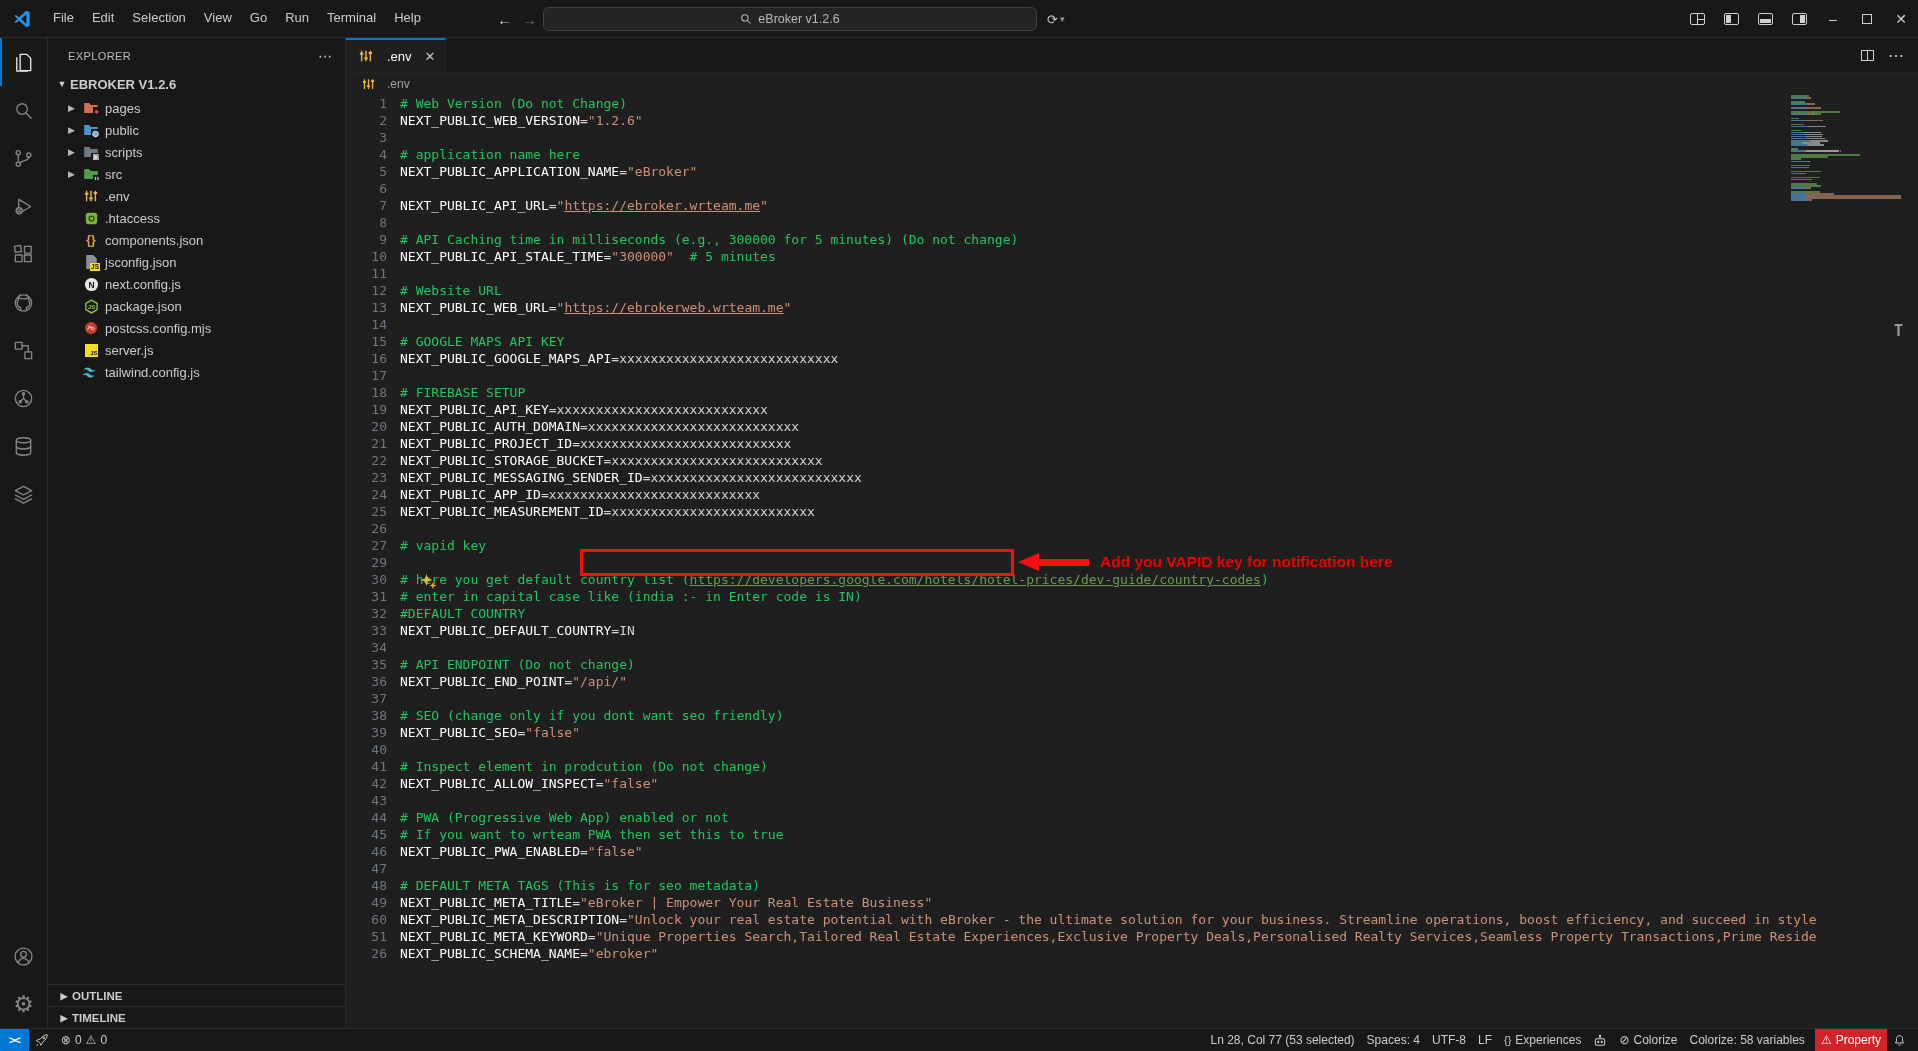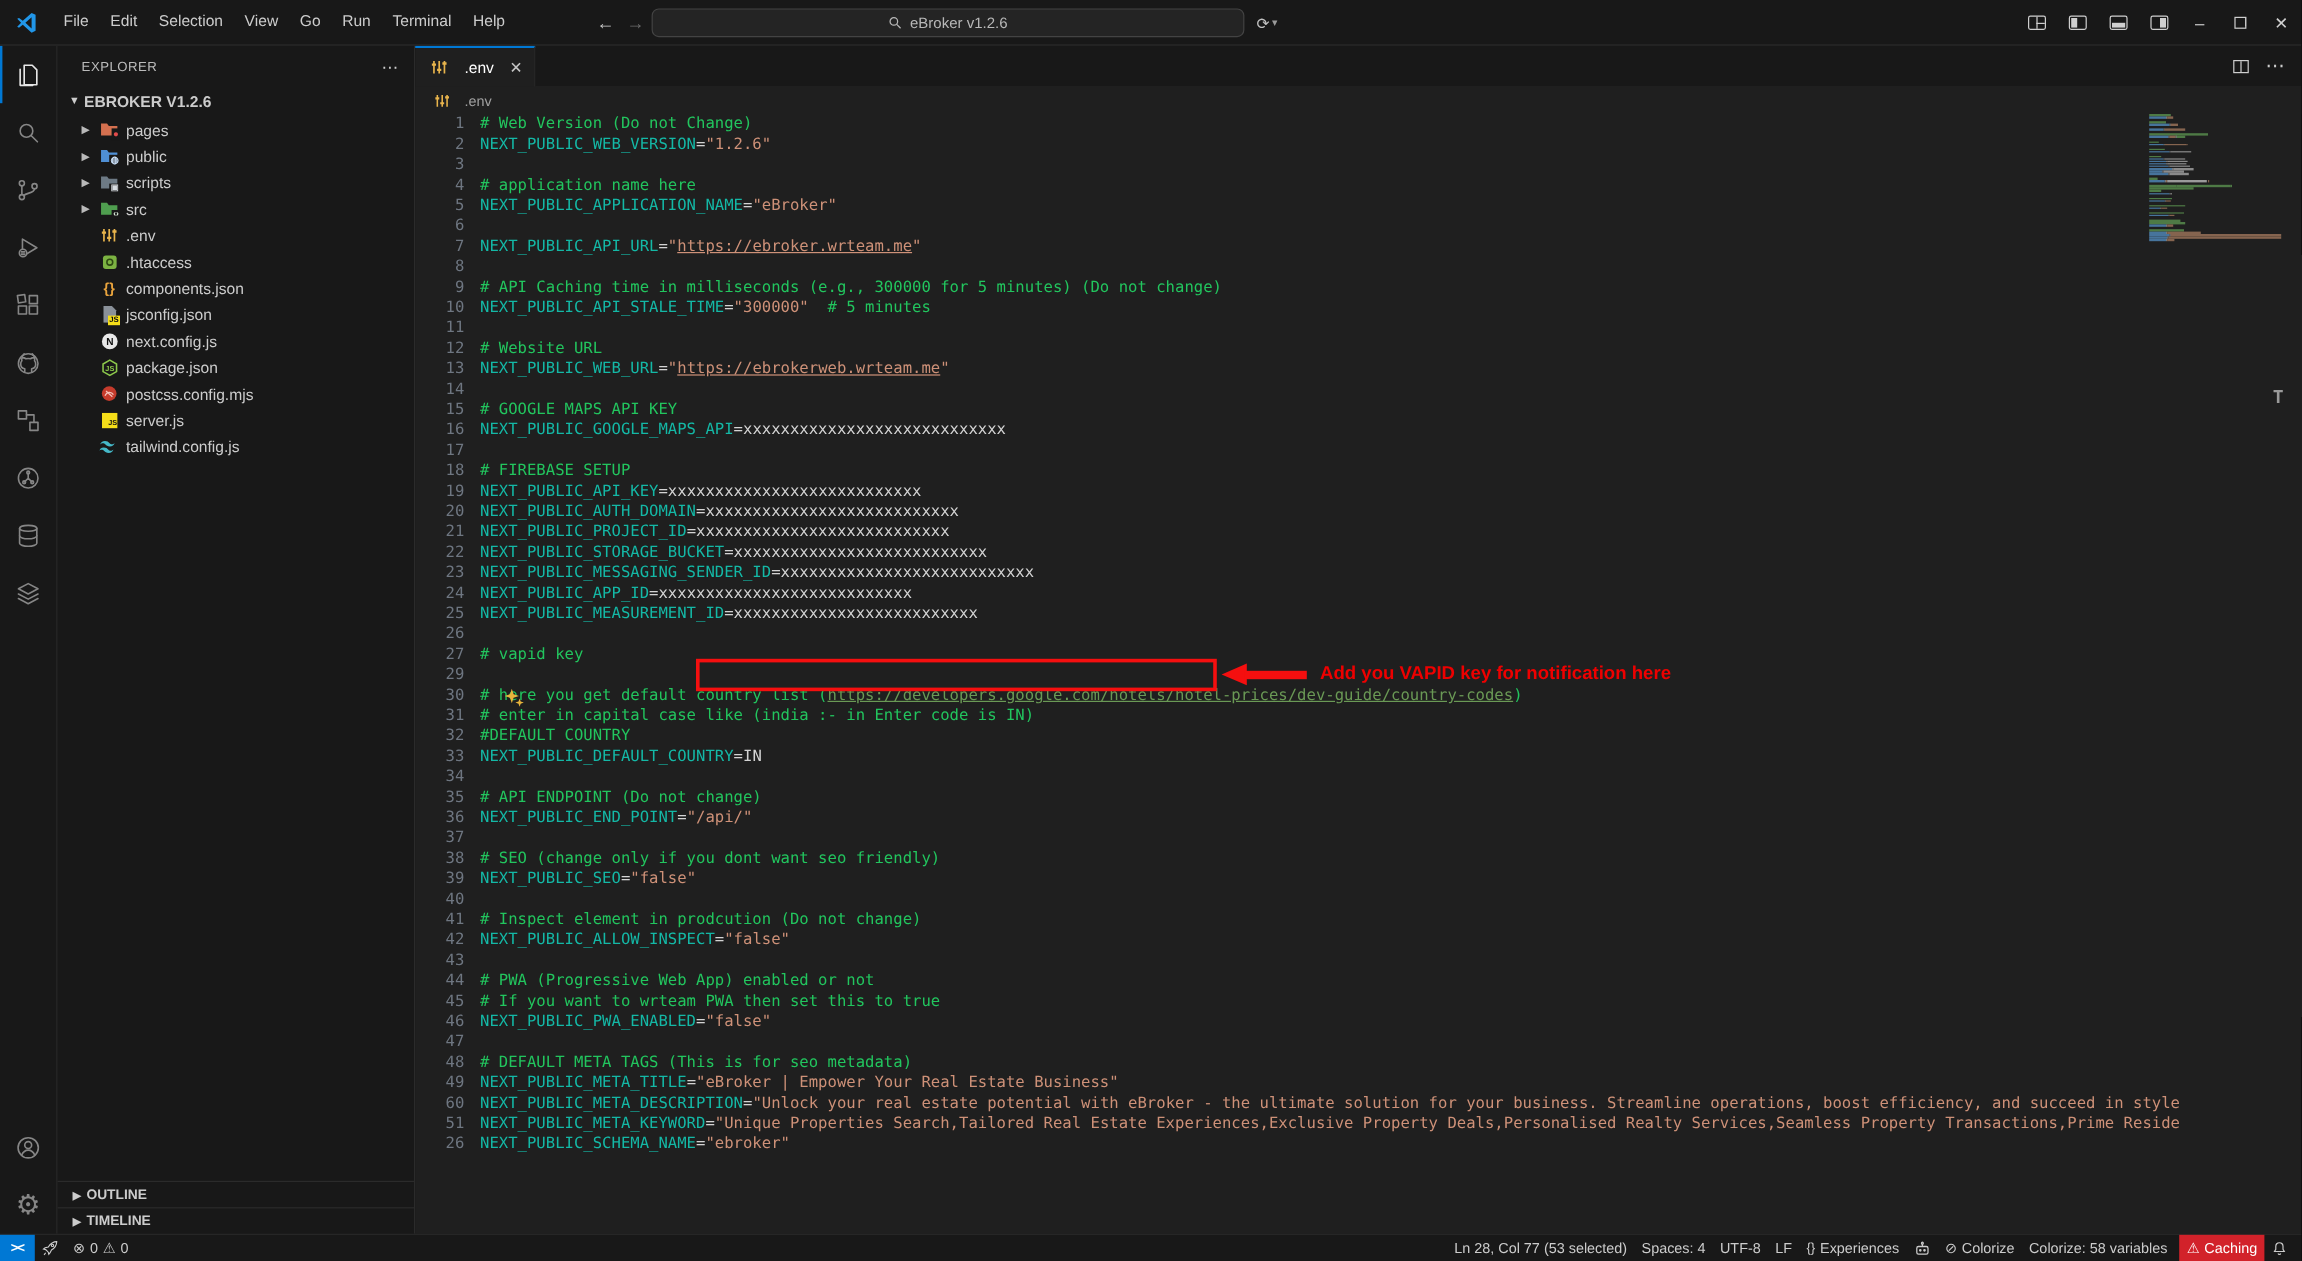--- a/index.html
+++ b/index.html
@@ -72,21 +72,21 @@
   .split-ic { width:13px; height:11px; border:1px solid #cfcfcf; position:relative; }
   .split-ic:before { content:""; position:absolute; left:5px; top:0; bottom:0; width:1px; background:#cfcfcf; }
   .breadcrumb { height:22px; display:flex; align-items:center; gap:6px; padding-left:16px; font-size:12px; color:#a0a0a0; background:#1f1f1f; }
   .codewrap { position:relative; flex:1; overflow:hidden; font-family:"DejaVu Sans Mono", monospace; font-size:13px; line-height:17px; }
   .cl { display:flex; height:17px; white-space:pre; }
   .ln { width:54px; text-align:right; padding-right:13px; color:#6e7681; flex:0 0 auto; user-select:none; }
   .ln.cur { color:#c6c6c6; }
   .lc { white-space:pre; }
   .tk-c  { color:#22c55e; }
   .tk-cu { color:#6a9955; text-decoration:underline; }
-  .tk-n  { color:#14b8a6;text-align:center; }
+  .tk-n  { color:#ffffff;text-align:center; }
   .tk-o  { color:#d4d4d4; }
   .tk-s  { color:#ce9178; }
   .tk-su { color:#ce9178; text-decoration:underline; }
   .tk-p  { color:#d4d4d4; }
   .tk-sel{ color:#d7b49a; background:#35567d; }
   .cursor{ display:inline-block; width:1.5px; height:15px; background:#e8e8e8; vertical-align:-3px; }
   
   .anno-box { position:absolute; left:234px; top:454px; width:434px; height:27px; border:3px solid #f50f0f; }
   .anno-head { position:absolute; left:672px; top:458px; width:0; height:0;
     border-top:9px solid transparent; border-bottom:9px solid transparent; border-right:21px solid #f50f0f; }
@@ -742,21 +742,21 @@
           </span>
           <span>Colorize</span>
         </div>
         <div class="sb-item">
           <span>Colorize: 58 variables</span>
         </div>
         <div class="sb-item err-badge">
           <span class="ic">
             <span class="glyph">⚠</span>
           </span>
-          <span>Caching</span>
+          <span>Property</span>
         </div>
         <div class="sb-item">
           <span class="ic">
             <svg width="13" height="13" viewBox="0 0 16 16" fill="none" stroke="#cccccc" stroke-width="1.2">
               <path d="M8 2c-2.2 0-3.7 1.5-3.7 3.7v3.1L3 11h10l-1.3-2.2V5.7C11.7 3.5 10.2 2 8 2z"></path>
               <path d="M6.6 13a1.5 1.5 0 0 0 2.8 0"></path>
             </svg>
           </span>
         </div>
       </div>

